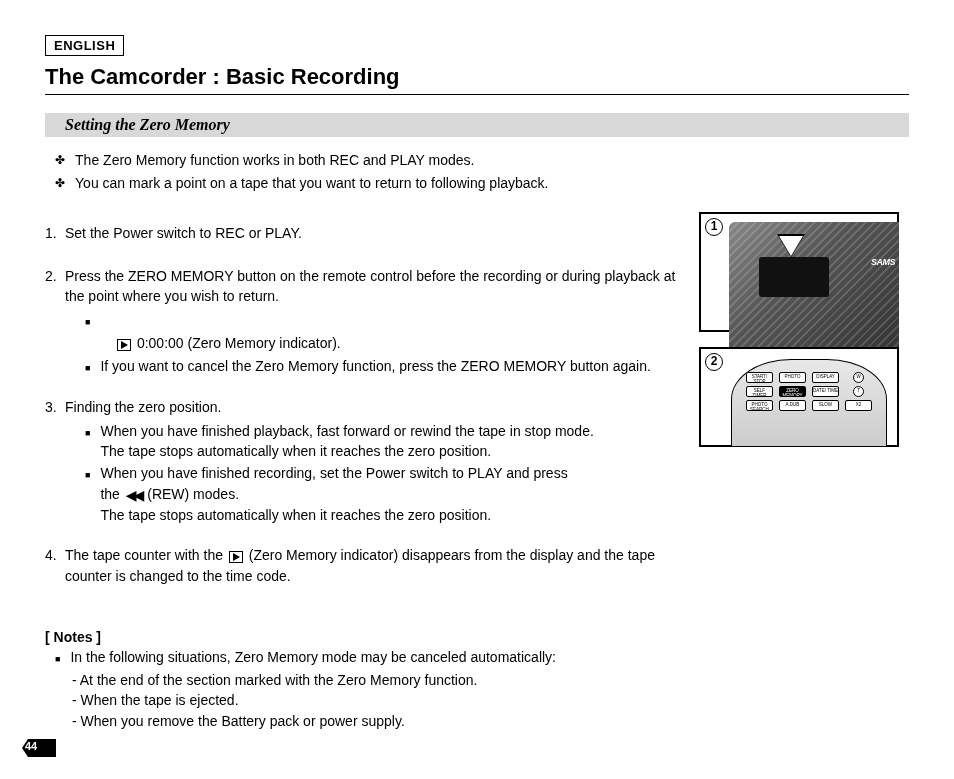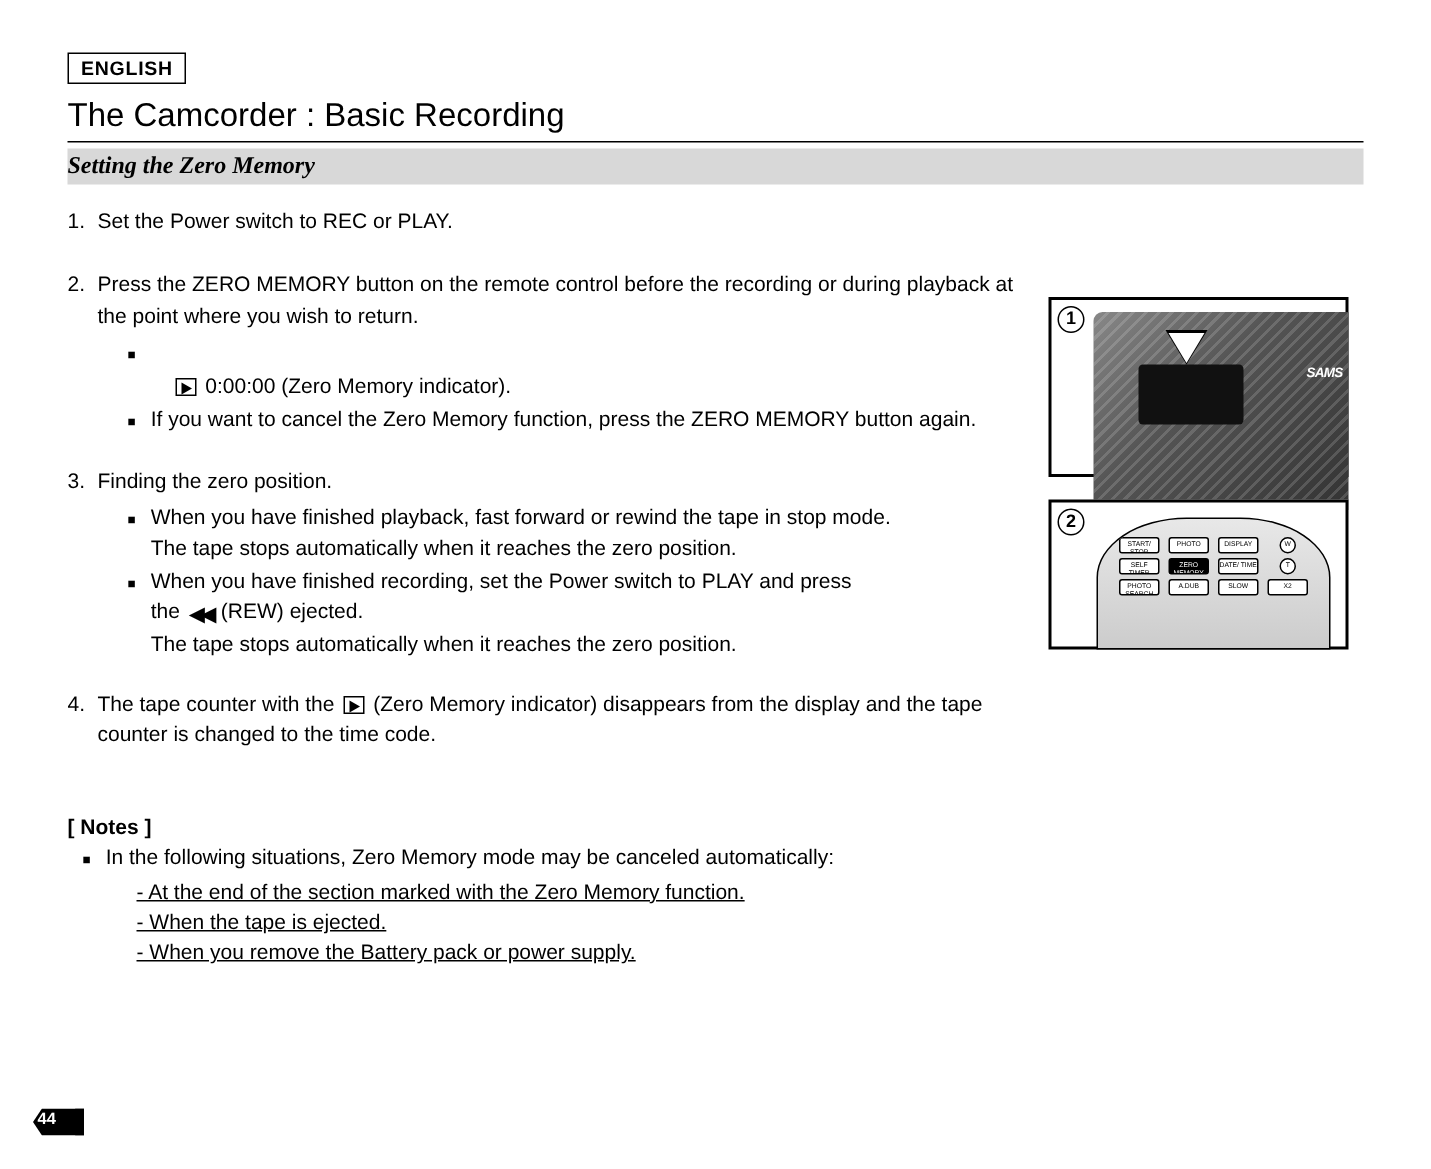--- a/index.html
+++ b/index.html
@@ -1,33 +1,33 @@
 <!DOCTYPE html>
 <html><head>
 <meta charset="utf-8">
 <style>
   * { box-sizing: border-box; margin: 0; padding: 0; }
   html, body { width: 954px; height: 779px; background: #fff; font-family: Arial, Helvetica, sans-serif; color: #000; }
   .page { position: relative; width: 954px; height: 779px; padding: 35px 45px 20px 45px; }
   .lang-box { display: inline-block; border: 1.5px solid #000; padding: 2px 8px; font-size: 13px; font-weight: bold; letter-spacing: 0.5px; margin-bottom: 8px; }
-  .title { font-size: 22px; font-weight: normal; border-bottom: 1.5px solid #000; padding-bottom: 4px; margin-bottom: 4px; }
-  .subtitle { background: #d8d8d8; font-size: 16px; font-style: italic; font-weight: bold; font-family: Georgia, 'Times New Roman', serif; padding: 3px 0; margin-bottom: 10px; }
+  .title { font-size: 22px; font-weight: bold; border-bottom: 1.5px solid #000; padding-bottom: 4px; margin-bottom: 18px; }
+  .subtitle { background: #d8d8d8; font-size: 16px; font-style: italic; font-weight: bold; font-family: Georgia, 'Times New Roman', serif; padding: 3px 20px; margin-bottom: 10px; }
   .content { display: flex; }
   .left { flex: 1 1 auto; padding-right: 15px; }
   .right { flex: 0 0 210px; padding-top: 65px; }
   .bullets { margin-bottom: 30px; }
   .brow { display: flex; margin: 4px 0 4px 10px; font-size: 14px; line-height: 1.35; }
   .diamond::before { content: "✤"; margin-right: 10px; font-size: 12px; line-height: 1.6; }
   .ol-row { display: flex; margin: 4px 0 4px 0; font-size: 14px; line-height: 1.45; }
   .ol-num { width: 20px; flex: 0 0 20px; }
   .ol-body { flex: 1; }
   .sq-row { display: flex; margin: 2px 0 2px 40px; font-size: 14px; line-height: 1.45; }
   .sq-mark::before { content: "■"; font-size: 9px; margin-right: 10px; line-height: 2; }
   .indent-more { margin-left: 70px; font-size: 14px; line-height: 1.45; }
-  .indent-dash { margin-left: 46px; font-size: 14px; line-height: 1.45; text-decoration: underline; }
+  .indent-dash { margin-left: 27px; font-size: 14px; line-height: 1.45; }
   .gap { height: 14px; }
   .notes-head { font-size: 14px; font-weight: bold; margin-top: 43px; margin-left: 0; }
   .sq-rown { display: flex; margin: 2px 0 2px 10px; font-size: 14px; line-height: 1.45; }
   .bold { font-weight: normal; }
   .icon-box { display: inline-block; border: 1px solid #000; width: 14px; height: 12px; position: relative; vertical-align: middle; margin: 0 2px; }
   .icon-box.play::after { content: ""; position: absolute; left: 3px; top: 1.5px; border-left: 7px solid #000; border-top: 4px solid transparent; border-bottom: 4px solid transparent; }
   .rew-icon { display: inline-block; vertical-align: middle; letter-spacing: -3px; font-size: 14px; margin: 0 2px; }
   .fig { border: 2px solid #000; background: #fff; position: relative; margin-bottom: 15px; width: 200px; }
   .fig1 { height: 120px; }
   .fig2 { height: 100px; }
@@ -57,20 +57,28 @@
 
   <div class="lang-box">ENGLISH</div>
 
   <div class="title">The Camcorder : Basic Recording</div>
 
   <div class="subtitle">Setting the Zero Memory</div>
 
   <div class="content">
     <div class="left">
 
+      <div class="bullets">
+        <div class="brow diamond">
+            <span>The Zero Memory function works in both REC and PLAY modes.</span>
+          </div>
+        <div class="brow diamond">
+            <span>You can mark a point on a tape that you want to return to following playback.</span>
+          </div>
+      </div>
 
       <div class="ol-row">
         <div class="ol-num">1.</div>
         <div class="ol-body">
           <span>Set the Power switch to </span><span class="bold">REC</span><span> or </span><span class="bold">PLAY</span><span>.</span>
         </div>
       </div>
       <div class="gap"></div>
 
       <div class="ol-row">
@@ -102,21 +110,21 @@
         <span class="sq-mark"></span>
         <span>
           <span>When you have finished playback, fast forward or rewind the tape in stop mode.</span><br>
           <span>The tape stops automatically when it reaches the zero position.</span>
         </span>
       </div>
       <div class="sq-row">
         <span class="sq-mark"></span>
         <span>
           <span>When you have finished recording, set the </span><span class="bold">Power</span><span> switch to </span><span class="bold">PLAY</span><span> and press</span><br>
-          <span>the </span><span class="rew-icon">◀◀</span> <span>(REW) ejected.</span><br>
+          <span>the </span><span class="rew-icon">◀◀</span> <span>(REW) modes.</span><br>
           <span>The tape stops automatically when it reaches the zero position.</span>
         </span>
       </div>
       <div class="gap"></div>
 
       <div class="ol-row">
         <div class="ol-num">4.</div>
         <div class="ol-body">
           <span>The tape counter with the </span><span class="icon-box play"></span> <span>(Zero Memory indicator) disappears from the display and the tape counter is changed to the time code.</span>
         </div>

